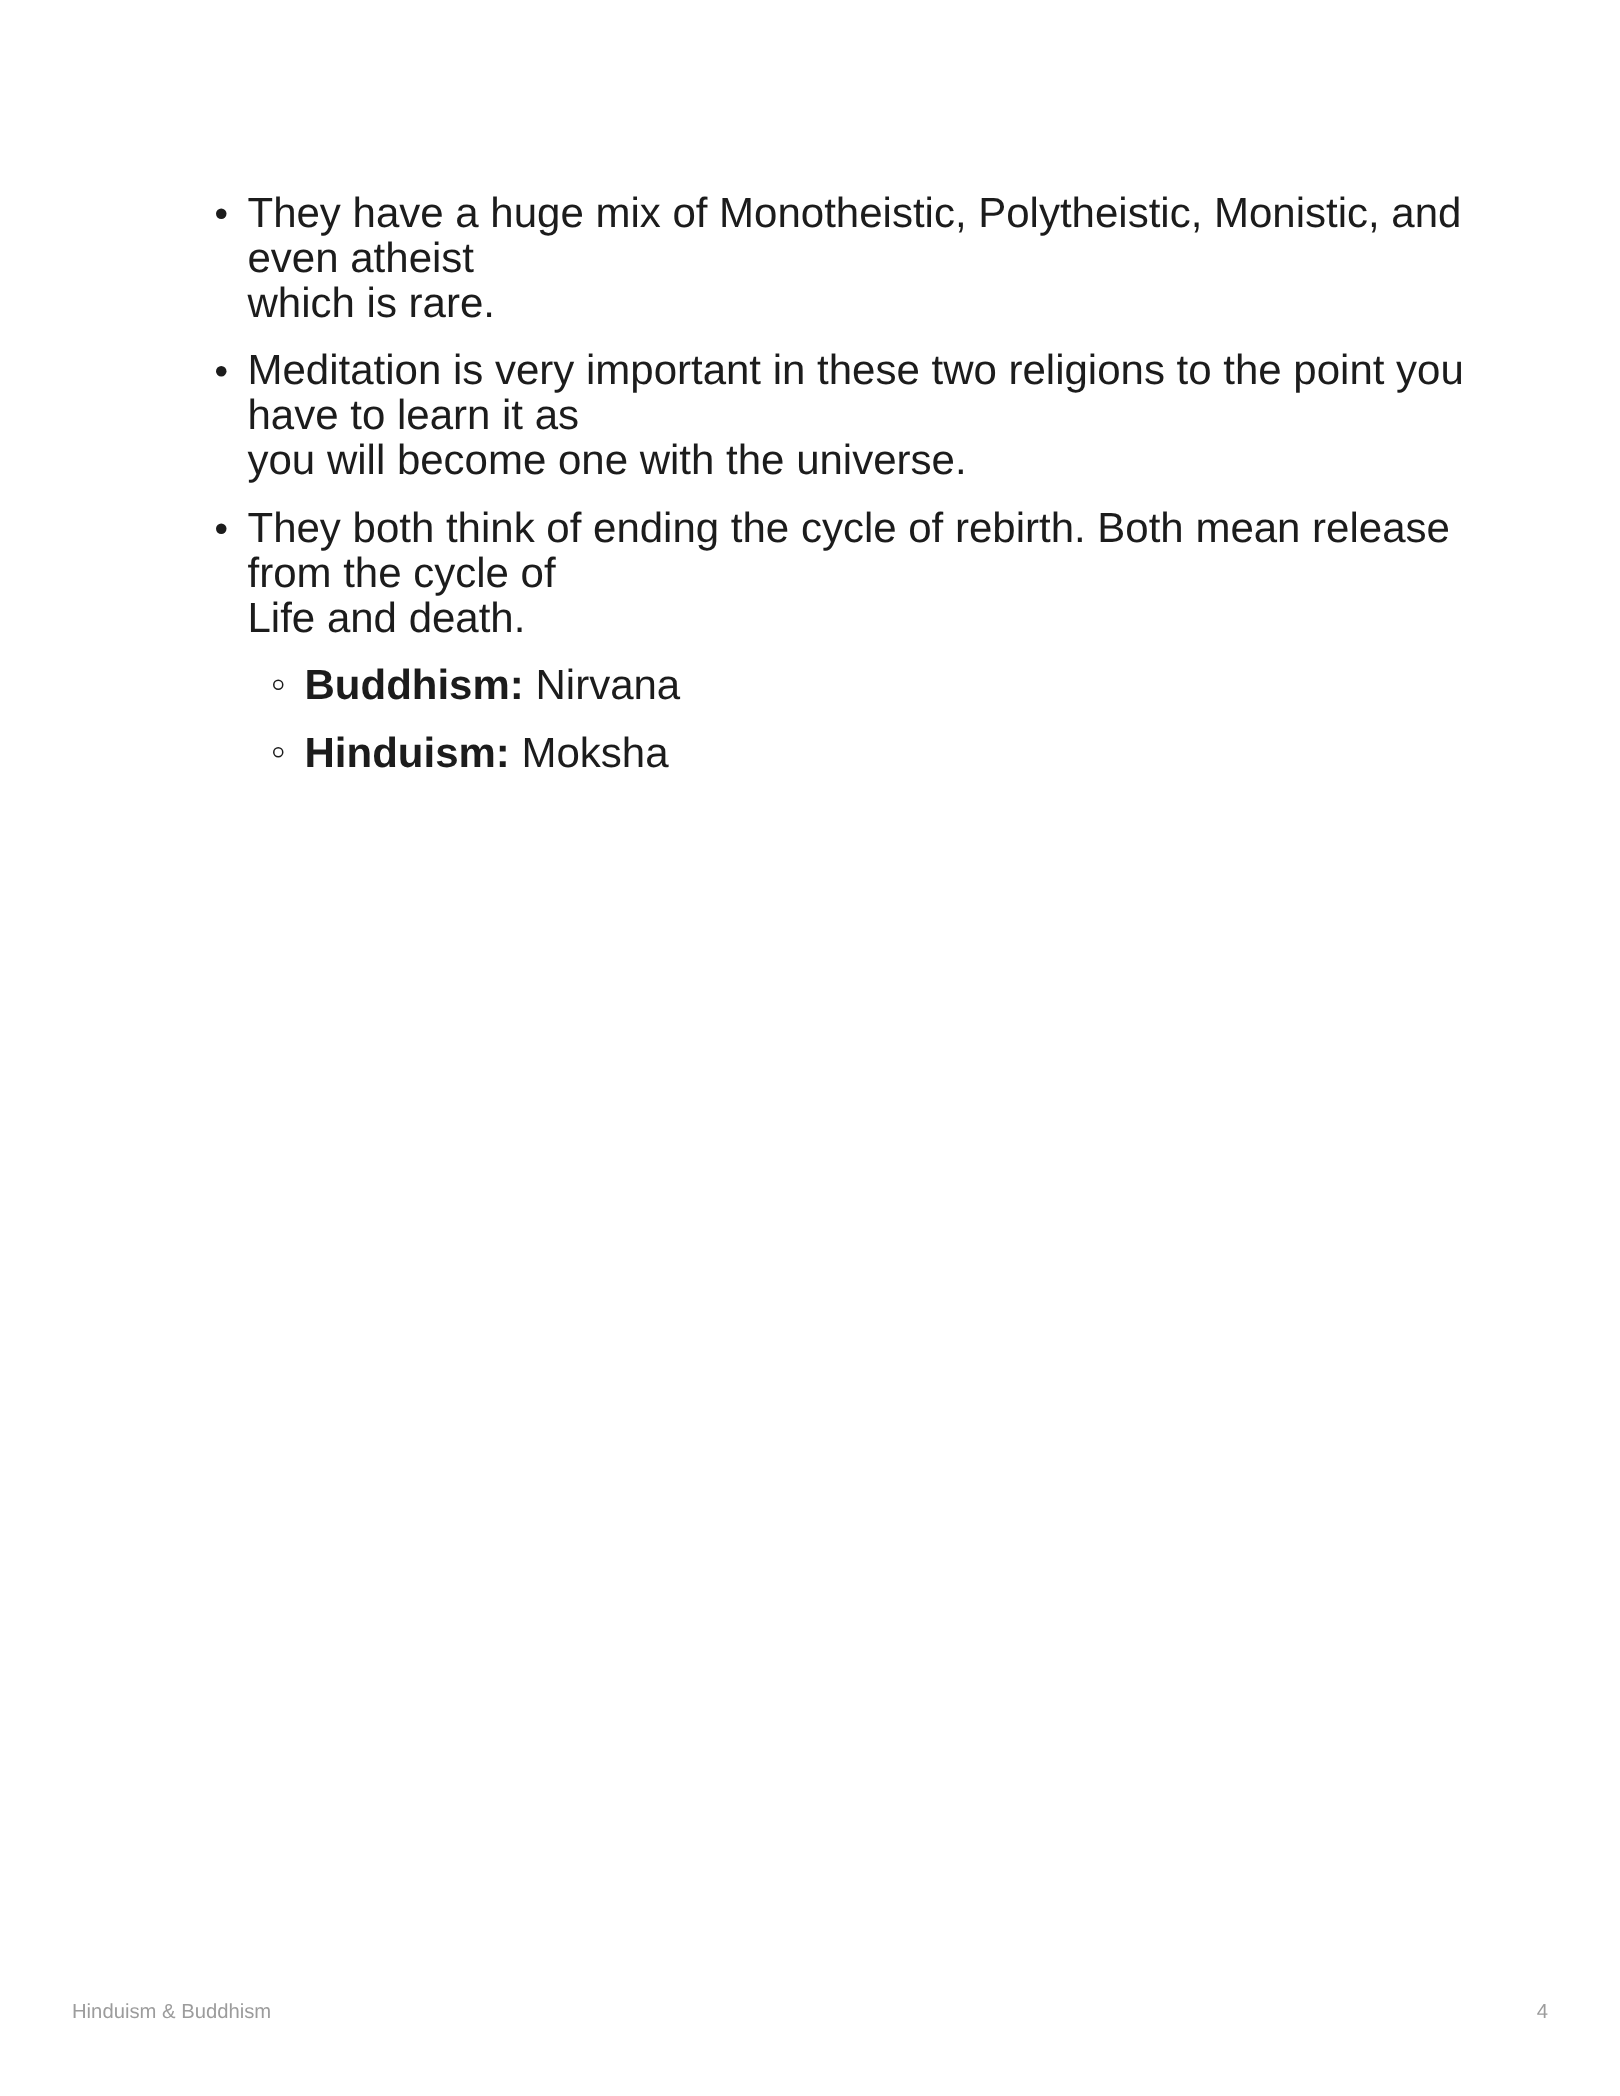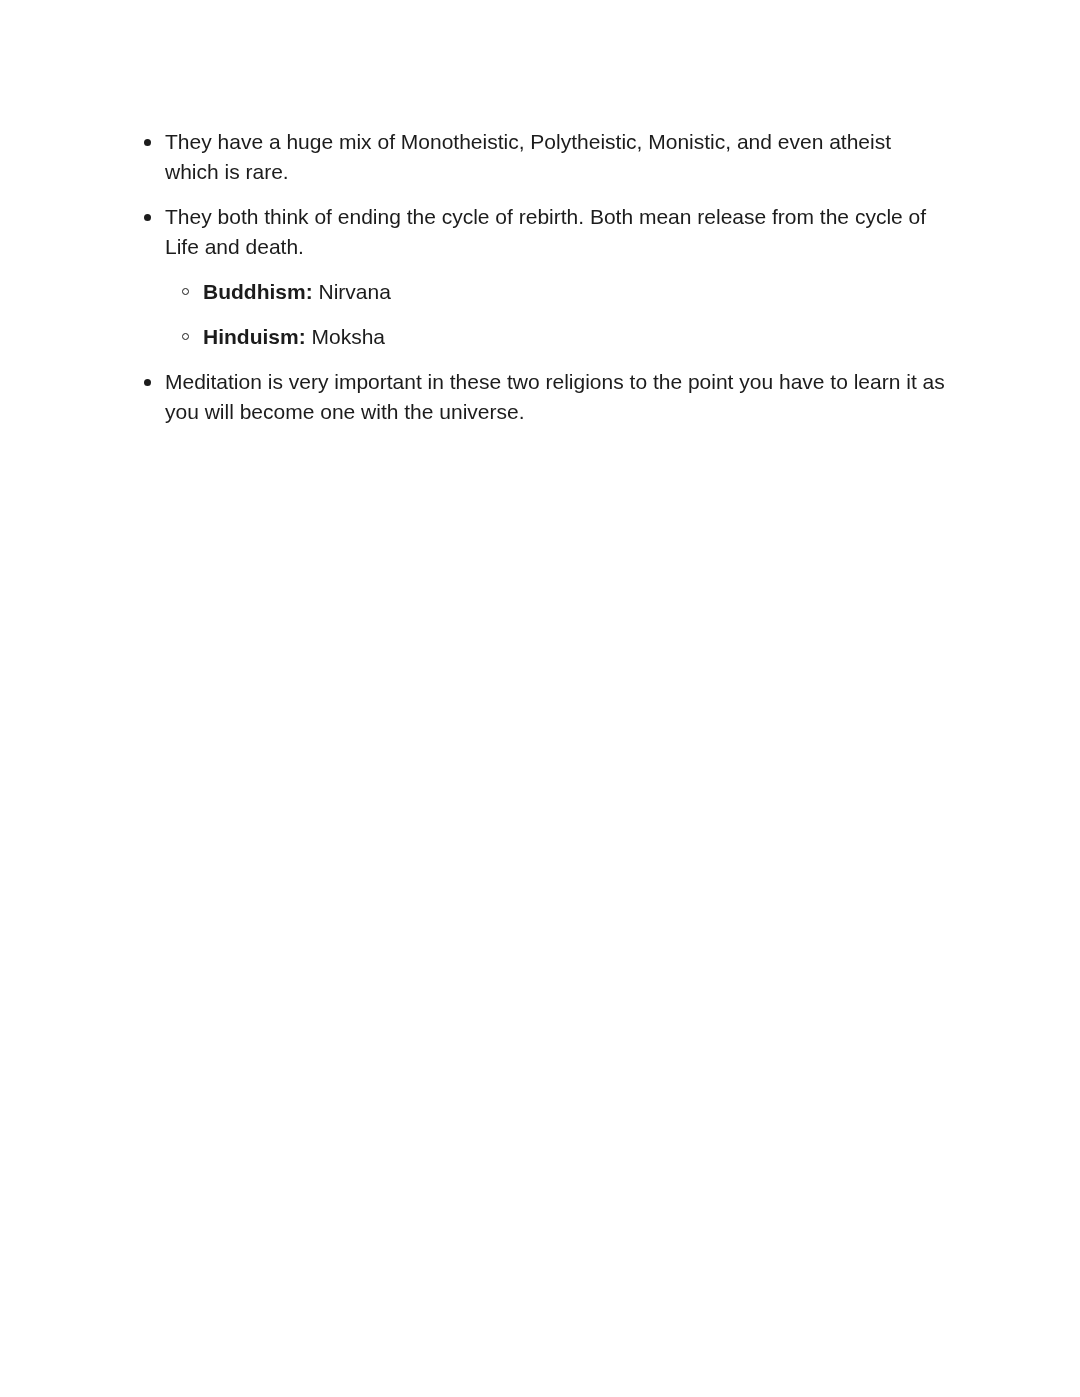--- a/index.html
+++ b/index.html
@@ -18,21 +18,21 @@
     height: 1397px;
     background: var(--page-bg, #ffffff);
     overflow: hidden;
   }
   .content {
     position: absolute;
     top: 127px;
     left: 127px;
     width: 880px;
     color: var(--text-color, #1c1c1c);
-    font-size: 21px;
+    font-size: 28px;
     line-height: 30px;
   }
   ul.level1 {
     list-style: none;
     margin: 0;
     padding: 0 0 0 38px;
   }
   ul.level2 {
     list-style: none;
     margin: 15px 0 0 0;
@@ -81,20 +81,24 @@
     color: var(--footer-color, #9c9c9c);
   }
 </style>
 </head>
 <body>
 
 <div class="page">
   <main class="content">
     <ul id="bullet-list" class="level1">
         <li class="li1"><span>They have a huge mix of Monotheistic, Polytheistic, Monistic, and even atheist<br>which is rare.</span></li>
+        <li class="li1"><span>Meditation is very important in these two religions to the point you have to learn it as<br>you will become one with the universe.</span></li>
         <li class="li1"><span>They both think of ending the cycle of rebirth. Both mean release from the cycle of<br>Life and death.</span><ul class="level2">
             <li class="li2"><strong>Buddhism:</strong><span> Nirvana</span></li>
             <li class="li2"><strong>Hinduism:</strong><span> Moksha</span></li>
           </ul></li>
-        <li class="li1"><span>Meditation is very important in these two religions to the point you have to learn it as<br>you will become one with the universe.</span></li>
       </ul>
   </main>
+  <footer class="footer">
+    <span>Hinduism &amp; Buddhism</span>
+    <span>4</span>
+  </footer>
 </div>
 
 </body></html>

